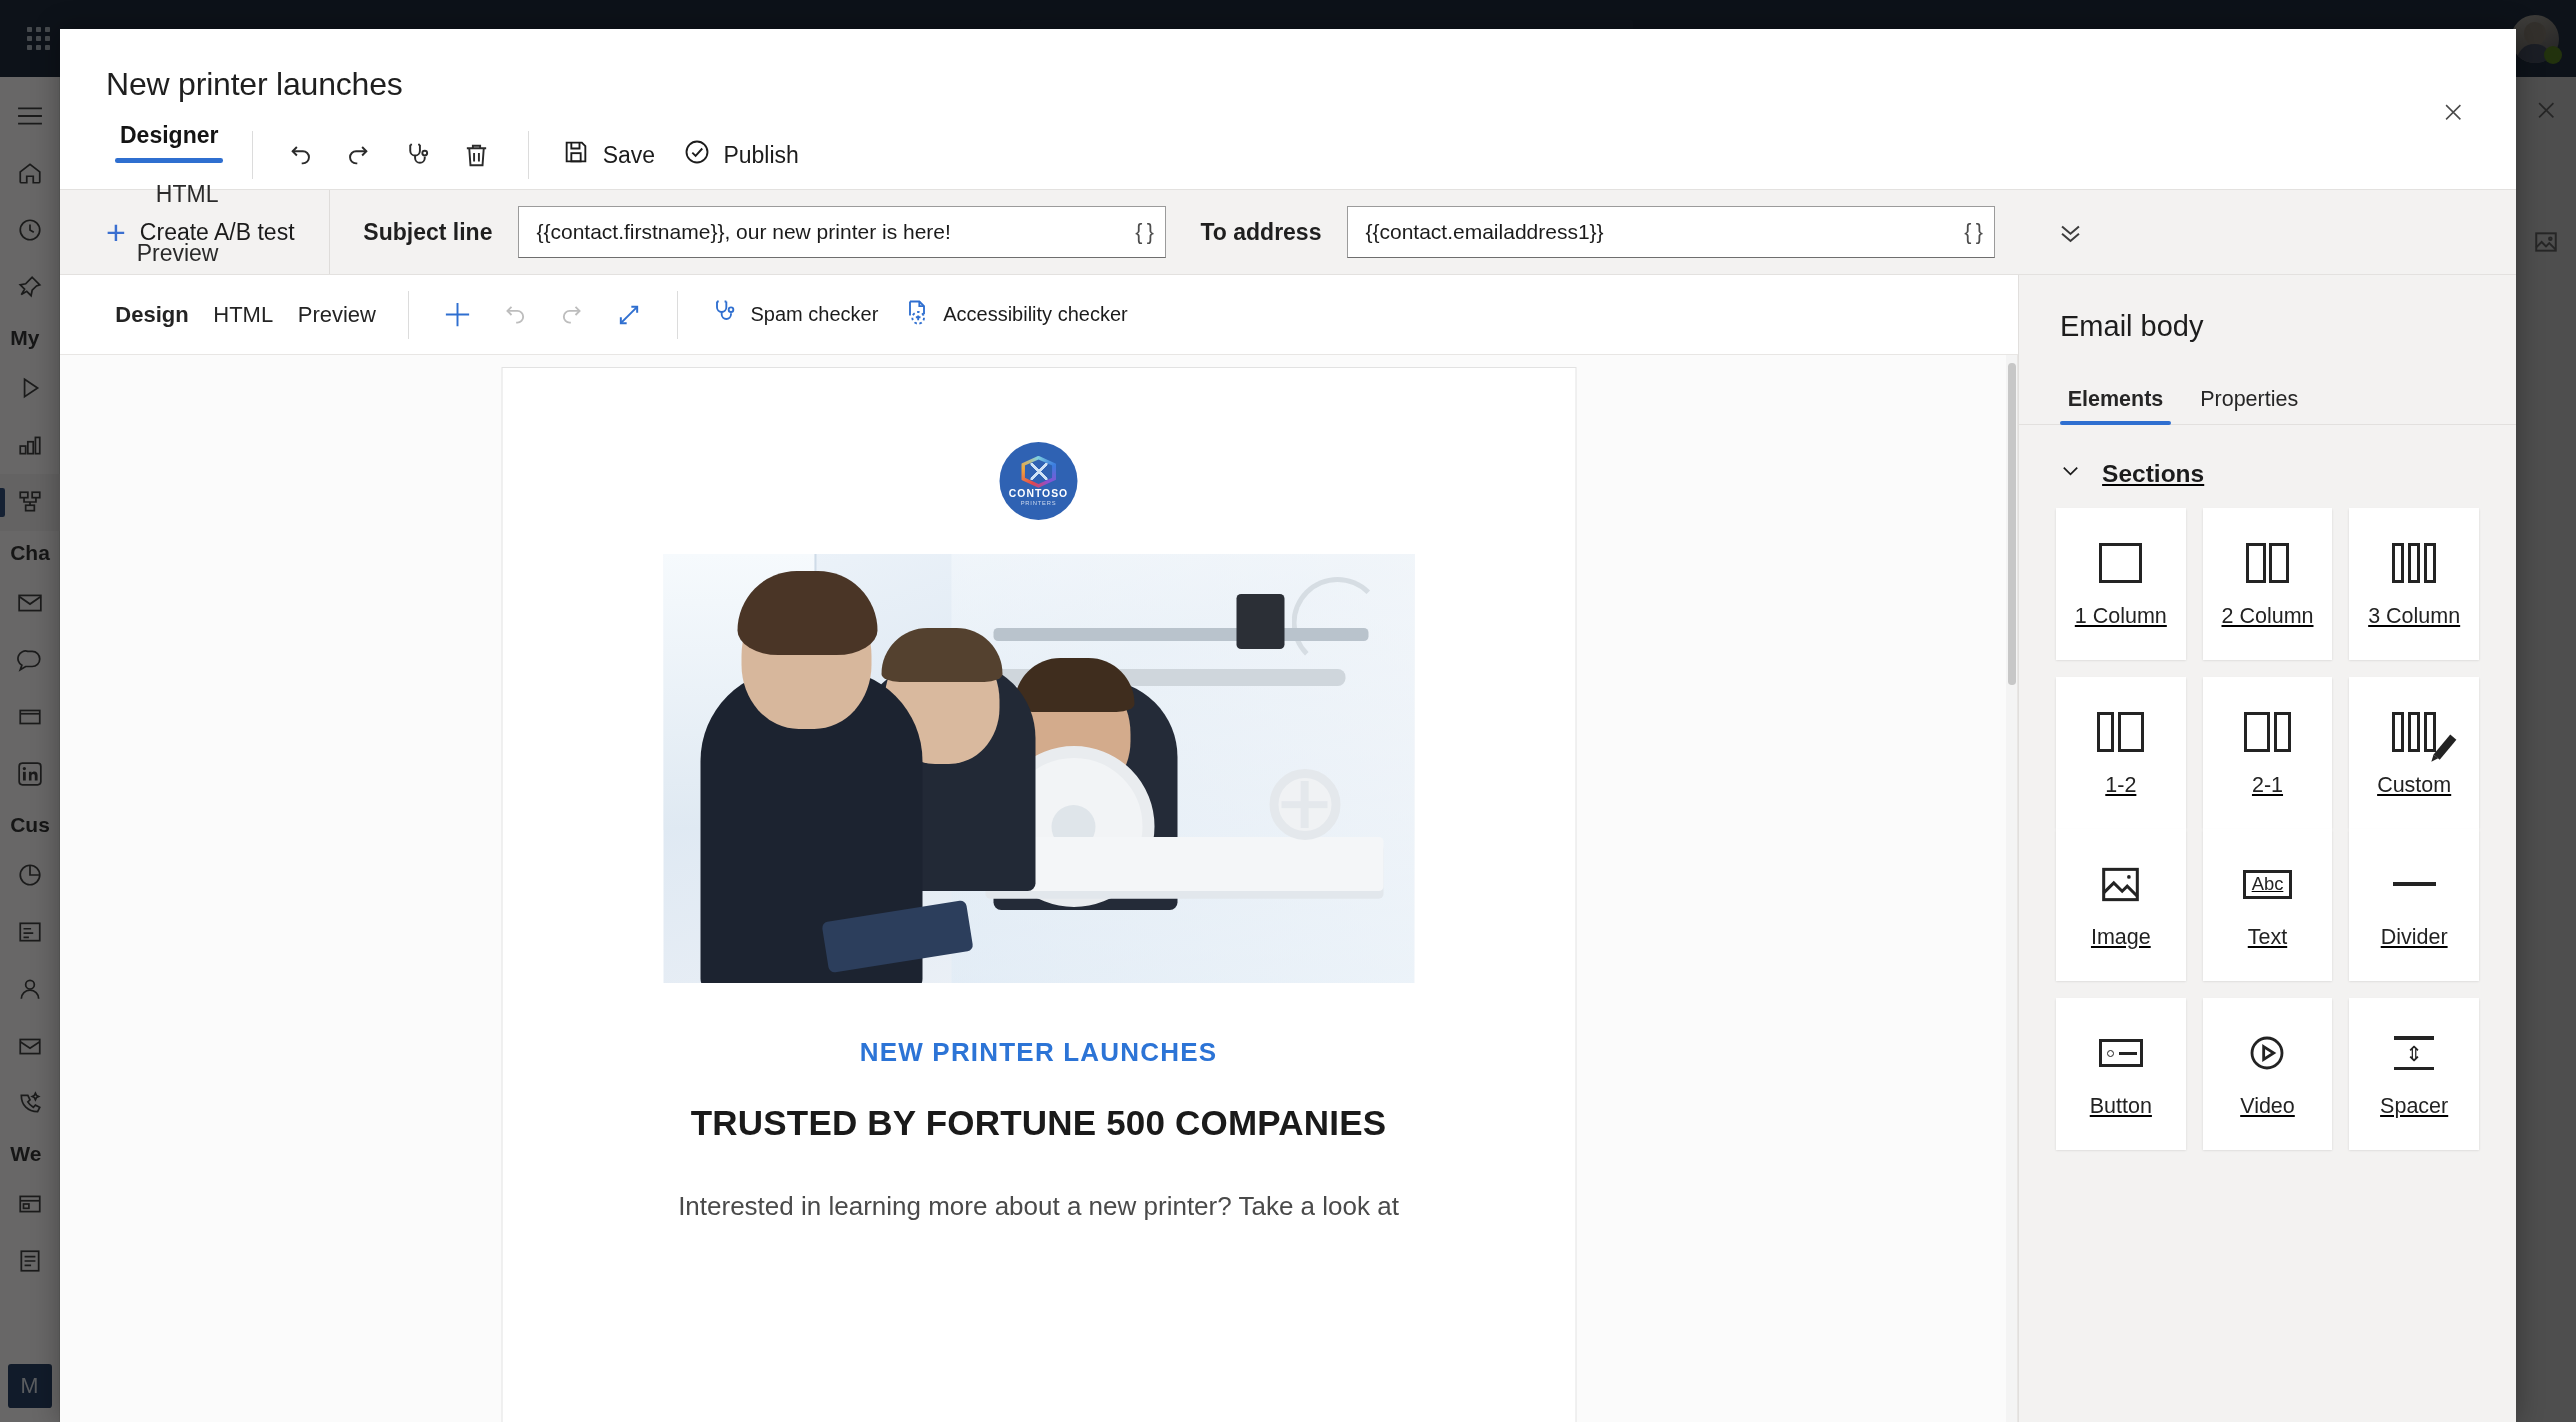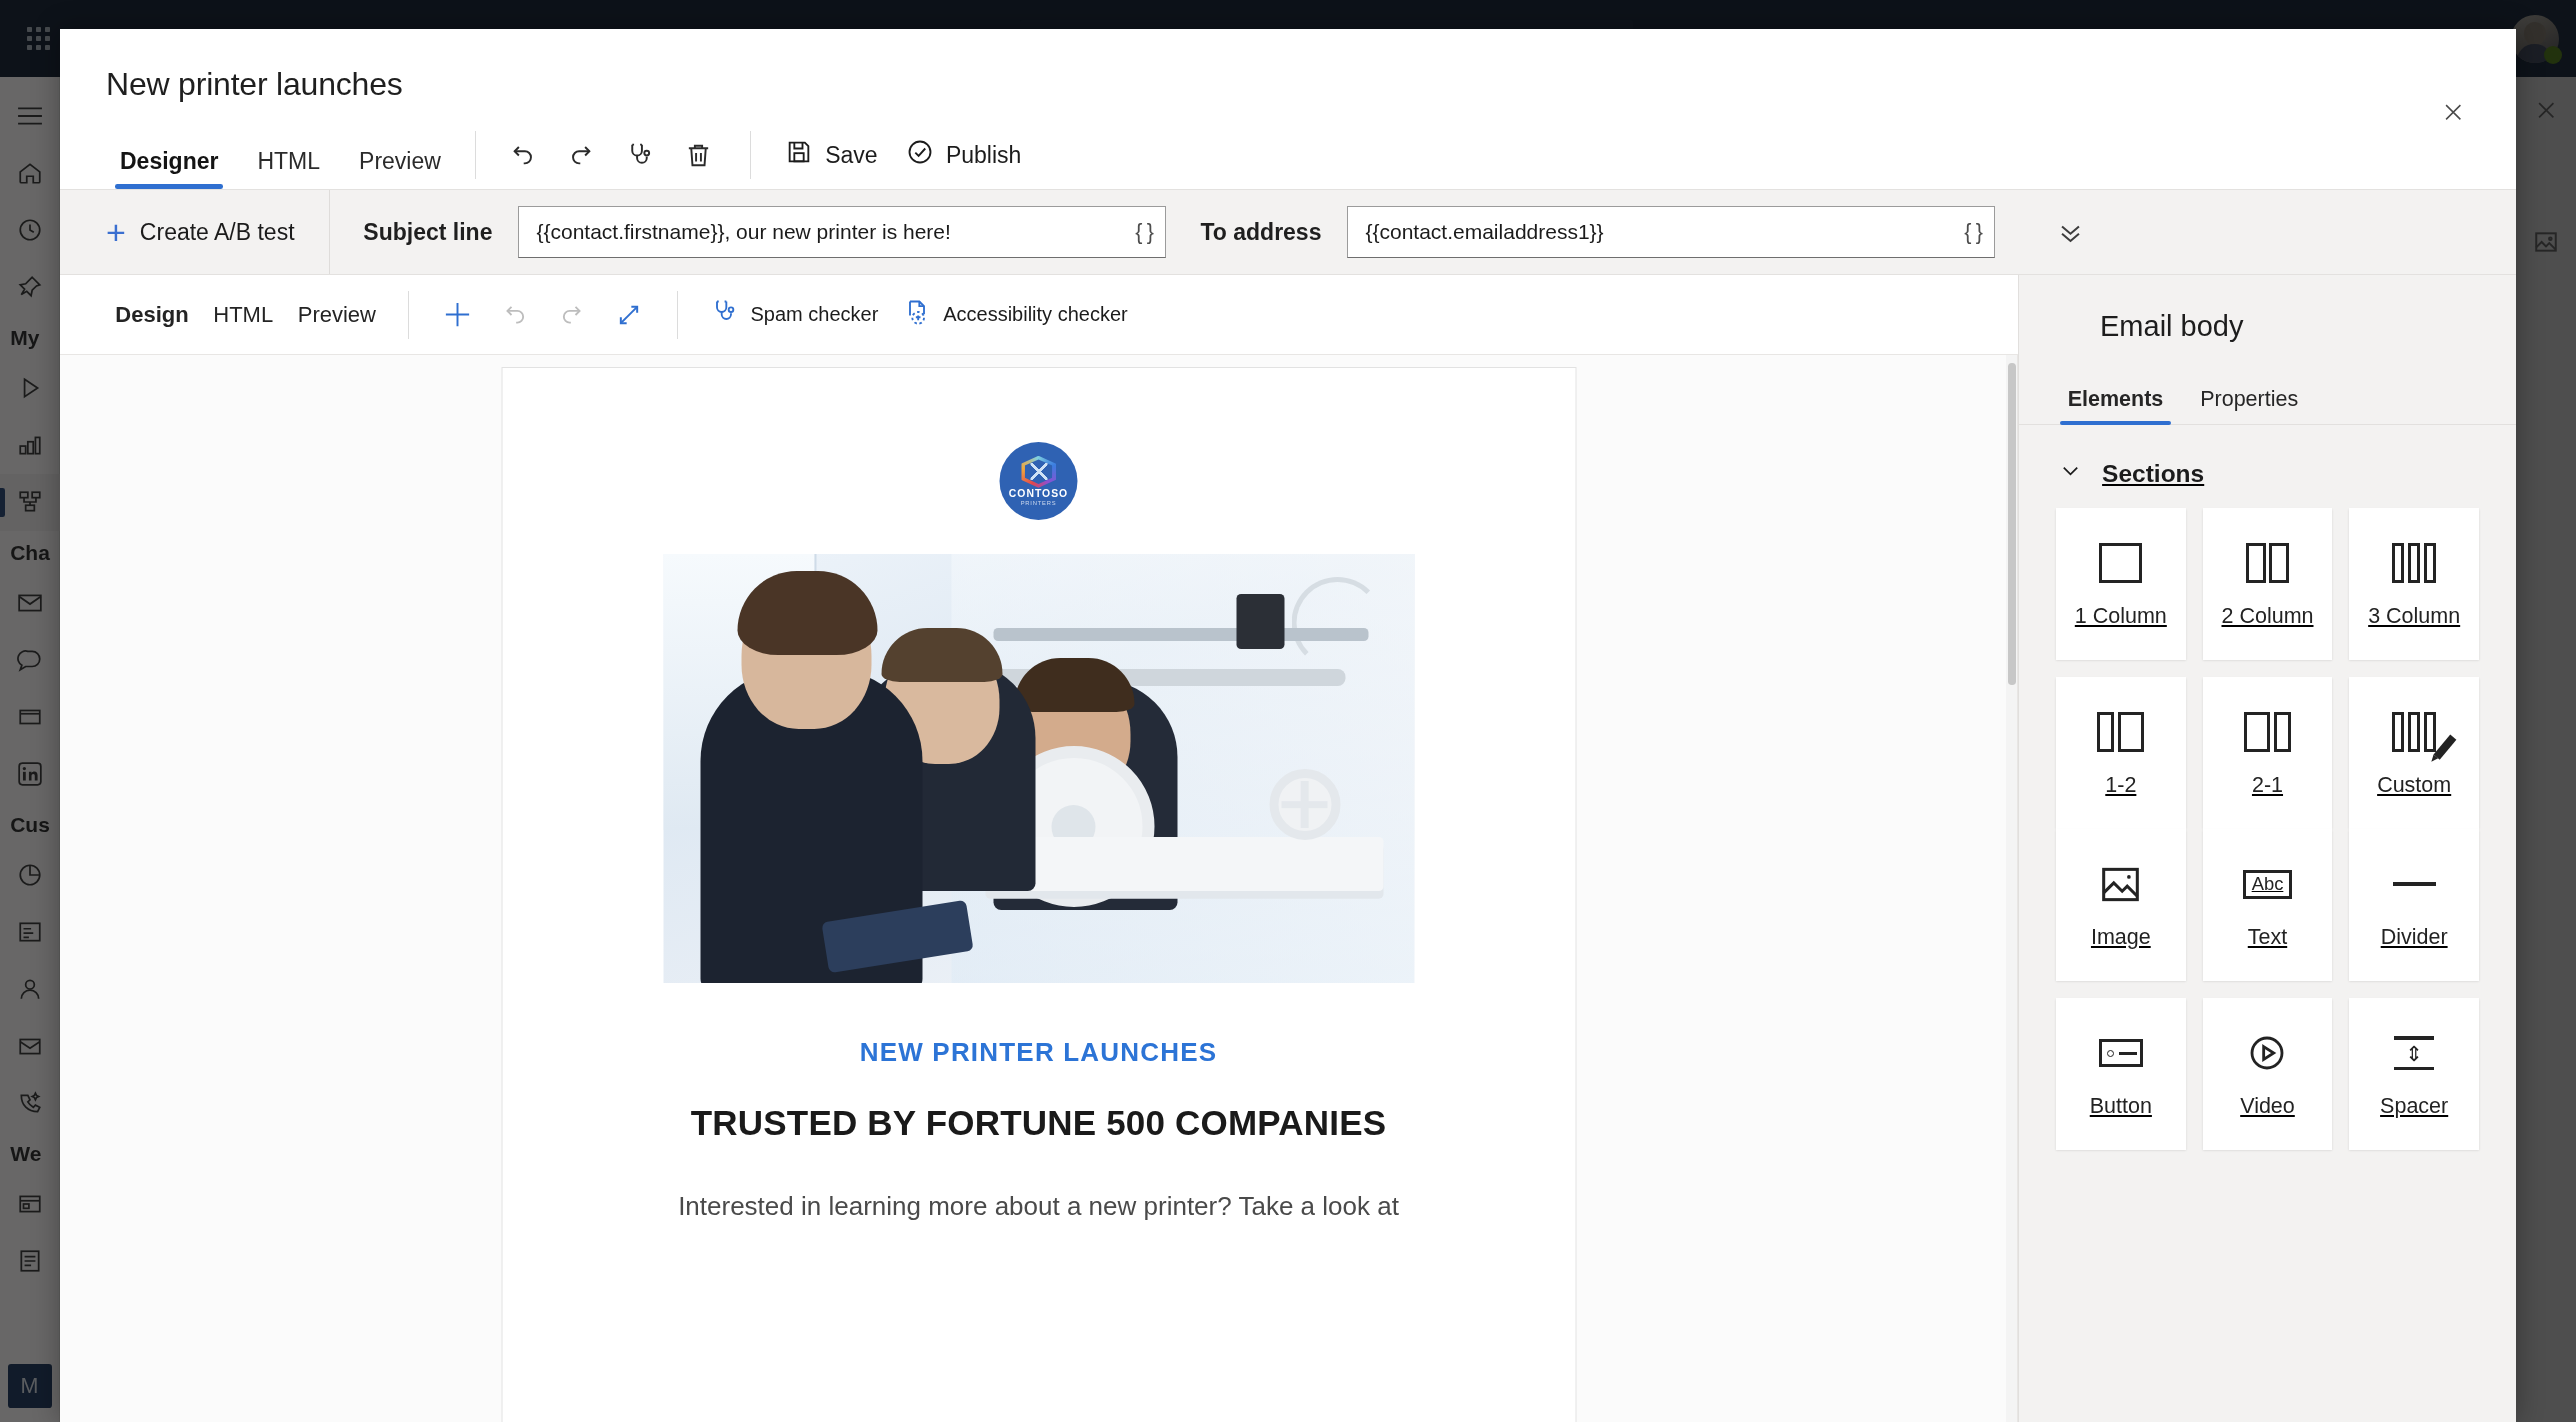--- a/index.html
+++ b/index.html
@@ -129,21 +129,21 @@
     position: absolute; right: 43px; top: 63px;
     width: 40px; height: 40px; display: flex; align-items: center; justify-content: center;
     color: #4a4a4a;
   }
 
   
   .cmdbar {
     display: flex; align-items: center; padding: 18.4px 46px 0 46px;
     height: 86px; flex: none;
   }
-  .tabs { display: flex; align-items: flex-end; gap: 11px; height: 67px; }
+  .tabs { display: flex; align-items: flex-end; gap: 18px; height: 67px; flex-direction: column; }
   .tab {
     position: relative; padding: 0 14px 14px 14px;
     font-size: 23px; color: #2b2b2b; display: flex; align-items: flex-end; height: 100%;
   }
   .tab.active { font-weight: 700; color: #141414; }
   .tab.active::after {
     content: ""; position: absolute; left: 9.2px; right: 9.2px; bottom: 0;
     height: 4.6px; background: #2f6fd0; border-radius: 2.3px;
   }
   .vsep { width: 0.8px; height: 48px; background: #dcdcdc; margin: 0 20px; align-self: center; }
@@ -354,21 +354,21 @@
     position: absolute; left: 1.5px; top: 7.7px; width: 7.7px; height: 322px;
     background: #c7c7c7; border-radius: 3.8px; display: block;
   }
 
   
   .rpanel {
     width: 498px; flex: none; background: #f3f2f1;
     border-left: 0.8px solid #e1dfdd; display: flex; flex-direction: column;
     min-height: 0;
   }
-  .rpanel-title { font-size: 29px; color: #1d1d1d; padding: 35px 41px 0 41px; margin-left: 40px; }
+  .rpanel-title { font-size: 29px; color: #1d1d1d; padding: 35px 41px 0 41px; }
   .rtabs { display: flex; padding: 0 41px; margin-top: 44px; border-bottom: 0.8px solid #e2e0de; }
   .rtab { position: relative; padding: 0 7.7px 12.3px 7.7px; font-size: 21.5px; color: #262626; margin-right: 21.5px; }
   .rtab.active { font-weight: 700; }
   .rtab.active::after {
     content: ""; position: absolute; left: 0; right: 0; bottom: -0.8px; height: 3.8px;
     background: #2f6fd0; border-radius: 2.3px;
   }
   .rscroll { flex: 1; overflow: hidden; padding: 0 37px 0 37px; text-decoration: underline; }
   .group-head {
     display: flex; align-items: center; gap: 20px; padding: 34px 0 20px 3.1px;

